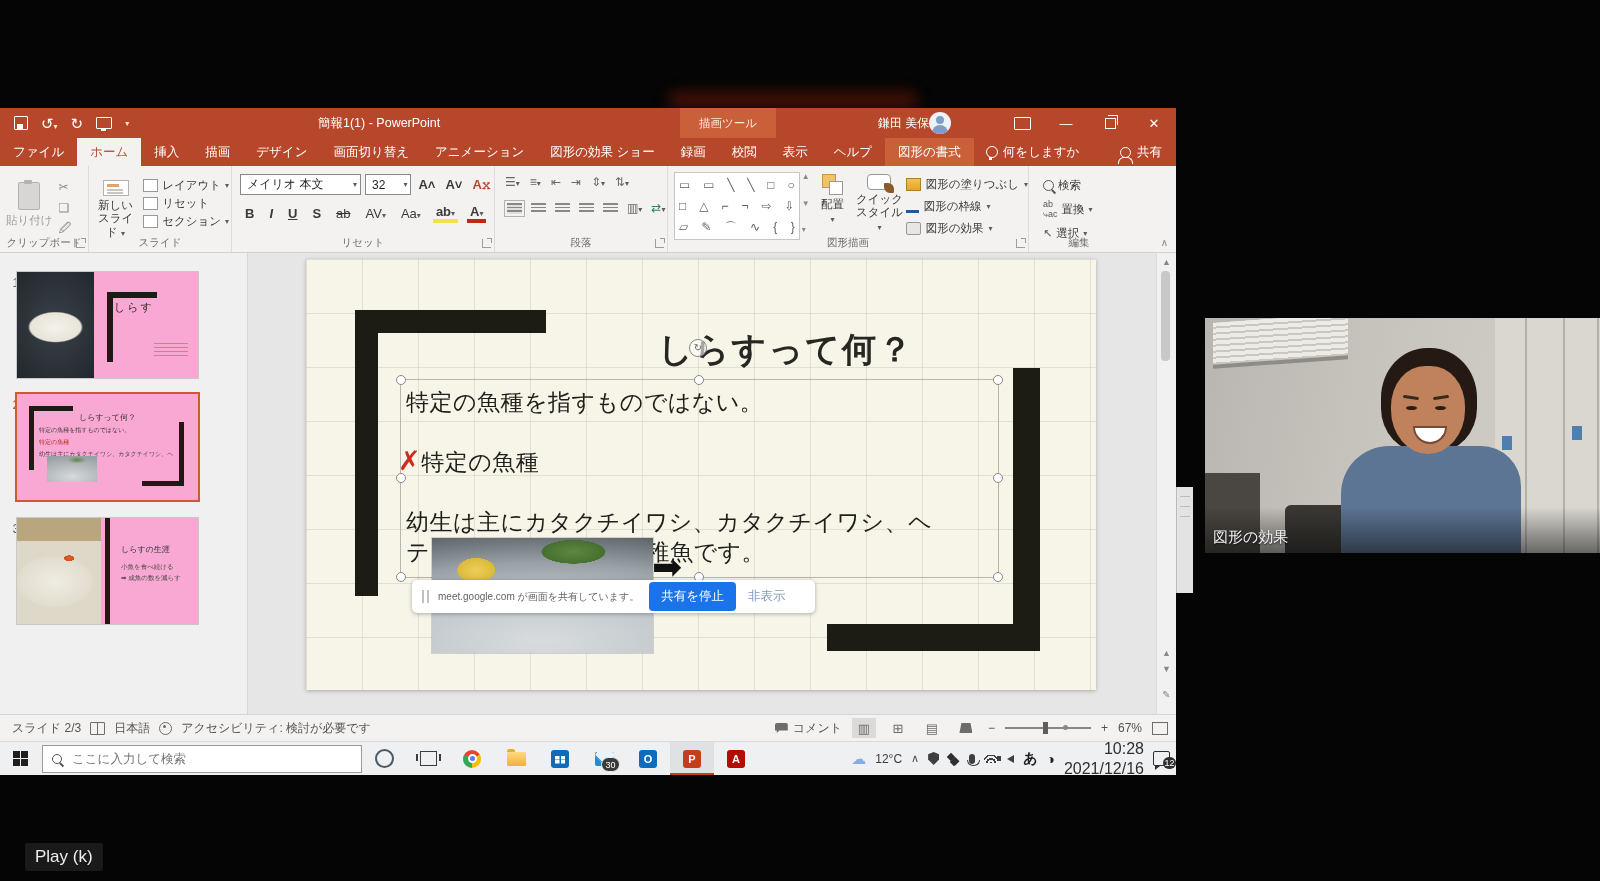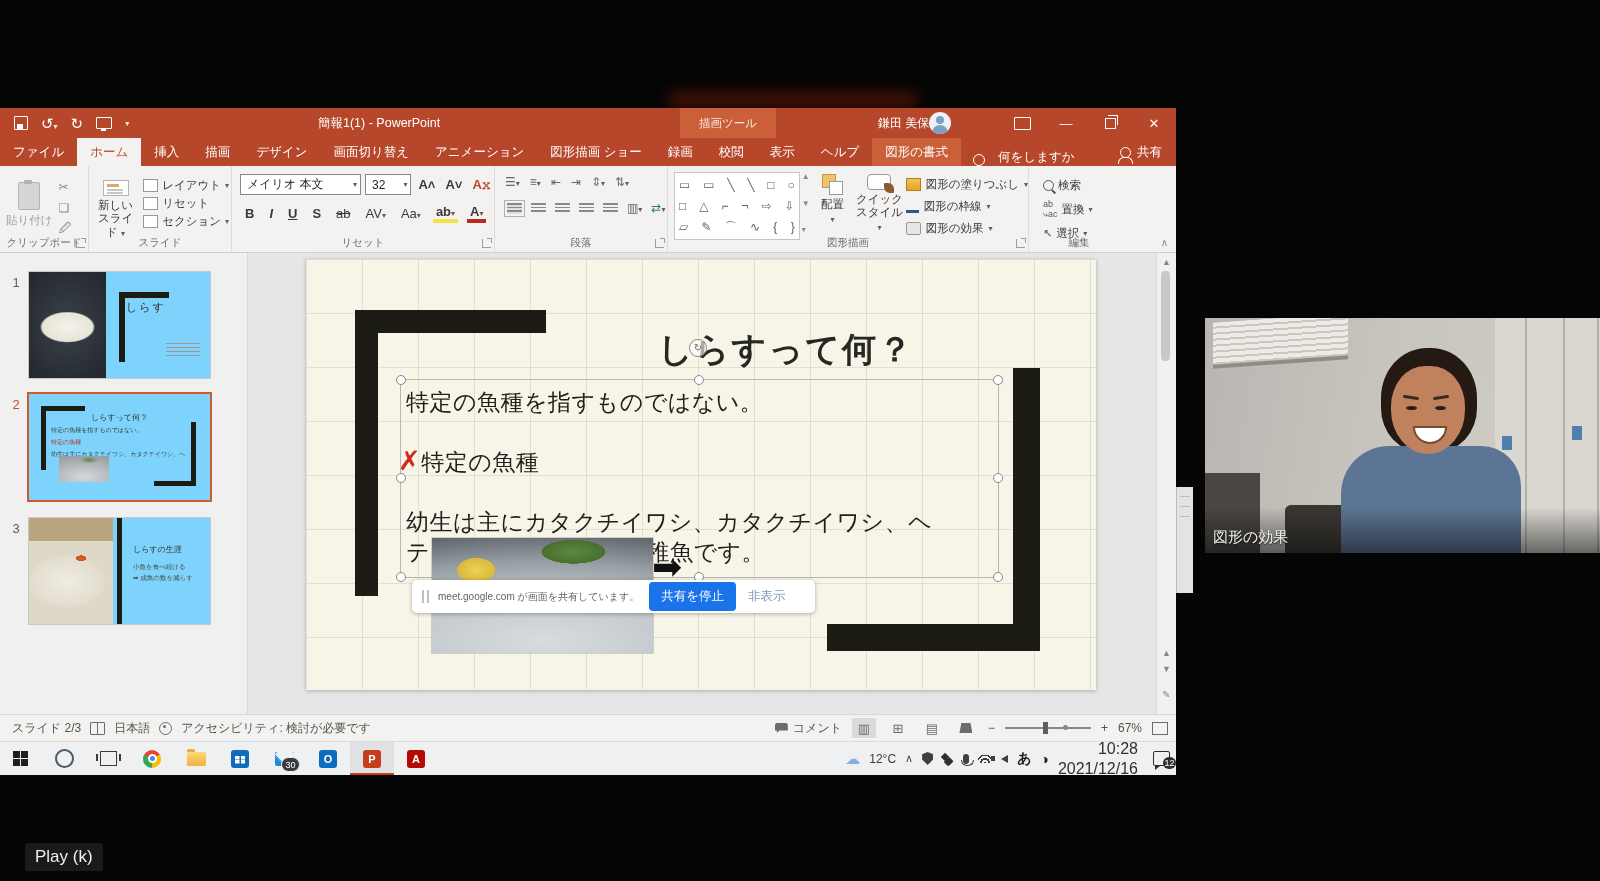--- a/index.html
+++ b/index.html
@@ -26,21 +26,21 @@
   .winctl{position:absolute;right:0;top:0;height:30px;display:flex;}
   .winbtn{width:44px;height:30px;display:flex;align-items:center;justify-content:center;color:#fff;font-size:13px;}
   .restore{width:9px;height:9px;border:1.2px solid #fff;position:relative;}
   .restore::before{content:"";position:absolute;left:2px;top:-4px;width:9px;height:9px;border:1.2px solid #fff;border-bottom:0;border-left:0;}
   .dispset{width:15px;height:11px;border:1.5px solid #fff;border-radius:1px;}
   
   .tabrow{position:relative;height:28px;background:#b7472a;display:flex;align-items:stretch;font-size:12.5px;color:#fff;}
   .tab{display:flex;align-items:center;padding:0 13px;cursor:default;white-space:nowrap;}
   .tab.sel{background:#f3f2f1;color:#b7472a;}
   .tab.ctx{background:#c9603a;}
-  .tellme{display:flex;align-items:flex-end;gap:13px;padding:0 12px;font-family:Liberation Mono, monospace;}
+  .tellme{display:flex;align-items:center;gap:5px;padding:0 12px;font-family:Liberation Mono, monospace;}
   .bulb{width:10px;height:10px;border:1.5px solid #fff;border-radius:50%;position:relative;}
   .bulb::after{content:"";position:absolute;left:2.5px;top:10px;width:3px;height:3px;background:#fff;}
   .share-btn{position:absolute;right:14px;top:0;height:28px;display:flex;align-items:center;gap:6px;}
   .pers{width:9px;height:9px;border:1.5px solid #fff;border-radius:50%;position:relative;}
   .pers::after{content:"";position:absolute;left:-3px;top:9px;width:13px;height:6px;border:1.5px solid #fff;border-bottom:0;border-radius:6px 6px 0 0;}
   
   .ribbon{position:relative;height:86px;background:#f3f2f1;border-bottom:1px solid #d2d0ce;display:flex;font-size:11.5px;color:#3b3a39;}
   .rgroup{position:relative;border-right:1px solid #dedcda;height:100%;flex:none;}
   .rlabel{position:absolute;bottom:2px;left:0;right:0;text-align:center;font-size:10.5px;color:#6e6c6a;}
   .launcher{position:absolute;right:3px;bottom:4px;width:8px;height:8px;border-left:1.2px solid #8a8886;border-bottom:1.2px solid #8a8886;transform:rotate(0deg);opacity:.8}
@@ -72,21 +72,21 @@
   .fill-ic{width:13px;height:11px;background:linear-gradient(#f4c14f,#e2a428);border:1px solid #b07f1f;}
   .line-ic{width:13px;height:11px;border-bottom:3px solid #2b579a;position:relative;}
   .fx-ic{width:13px;height:11px;border:1px solid #9a9896;background:#e8e6e4;border-radius:2px;}
   .mag{width:9px;height:9px;border:1.6px solid #5a5855;border-radius:50%;position:relative;flex:none;}
   .mag::after{content:"";position:absolute;left:8px;top:8px;width:5px;height:1.6px;background:#5a5855;transform:rotate(45deg);transform-origin:left center;}
   .collapse{position:absolute;right:8px;bottom:4px;color:#8a8886;font-size:10px;}
   
   .work{position:relative;height:461px;background:#e6e6e6;overflow:hidden;}
   .thumbs{position:absolute;left:0;top:0;width:247px;height:100%;background:#f0f0f0;border-right:1px solid #d6d6d6;}
   .tnum{position:absolute;font-size:13px;color:#605e5c;width:20px;text-align:center;}
-  .thumb{position:absolute;left:29px;width:181px;height:106px;background:#7dd3fc;box-shadow:0 0 0 1px #c8c8c8;overflow:hidden;}
+  .thumb{position:absolute;left:17px;width:181px;height:106px;background:#f9a8d4;box-shadow:0 0 0 1px #c8c8c8;overflow:hidden;}
   .thumb.sel{box-shadow:0 0 0 2px #cf5a2c;}
   .vscroll{position:absolute;right:0;top:0;width:19px;height:100%;background:#f1f1f1;border-left:1px solid #dcdcdc;color:#8a8886;}
   
   .slide{position:absolute;left:306px;top:6px;width:790px;height:431px;background:#f7f5e8;box-shadow:0 1px 4px rgba(0,0,0,.25);
     background-image:
       repeating-linear-gradient(to right,rgba(130,128,112,.18) 0 1px,transparent 1px 56px),
       repeating-linear-gradient(to bottom,rgba(130,128,112,.18) 0 1px,transparent 1px 54px);}
   .bar{position:absolute;background:#1c1c14;}
   .slide-title{position:absolute;left:180px;top:68px;width:600px;text-align:center;font-size:34px;font-weight:600;color:#262622;letter-spacing:2px;}
   .rot{position:absolute;width:16px;height:16px;border-radius:50%;border:1px solid #8a8886;background:rgba(255,255,255,.6);color:#6a6866;font-size:10px;line-height:15px;text-align:center;}
@@ -244,21 +244,21 @@
     </div>
 
     <div class="tabrow">
       <span class="tab">ファイル</span>
       <span class="tab sel">ホーム</span>
       <span class="tab">挿入</span>
       <span class="tab">描画</span>
       <span class="tab">デザイン</span>
       <span class="tab">画面切り替え</span>
       <span class="tab">アニメーション</span>
-      <span class="tab">図形描画 ショー</span>
+      <span class="tab">図形の効果 ショー</span>
       <span class="tab">録画</span>
       <span class="tab">校閲</span>
       <span class="tab">表示</span>
       <span class="tab">ヘルプ</span>
       <span class="tab ctx">図形の書式</span>
       <span class="tellme">
         <span class="bulb"></span>
         <span>何をしますか</span>
       </span>
       <span class="share-btn">
@@ -563,20 +563,24 @@
       </div>
     </div>
 
     <div class="taskbar">
       <span class="startic">
           <i></i>
           <i></i>
           <i></i>
           <i></i>
         </span>
+      <div class="tsearch">
+        <span class="tmag"></span>
+        <input placeholder="ここに入力して検索" style="">
+      </div>
       <span class="tico">
           <span class="cortana"></span>
         </span>
       <span class="tico">
           <span class="taskview"></span>
         </span>
       <span class="tico">
           <span class="chrome"></span>
         </span>
       <span class="tico">
@@ -603,21 +607,21 @@
         <span>12°C</span>
         <span class="chev">∧</span>
         <span class="shield"></span>
         <span class="dbx"></span>
         <span class="micic"></span>
         <span class="wifi"></span>
         <span class="spk"></span>
         <span class="imea">あ</span>
         <span class="imec">◑</span>
         <span class="clock"><span>10:28</span><br><span>2021/12/16</span></span>
-        <span class="notific" style="margin-left:6px;">
+        <span class="notific" style="">
             <span class="nbadge">12</span>
           </span>
       </div>
     </div>
 
   </div>
 
   <div class="meetbar">
     <span class="grip"></span>
     <span class="meettxt">meet.google.com が画面を共有しています。</span>

